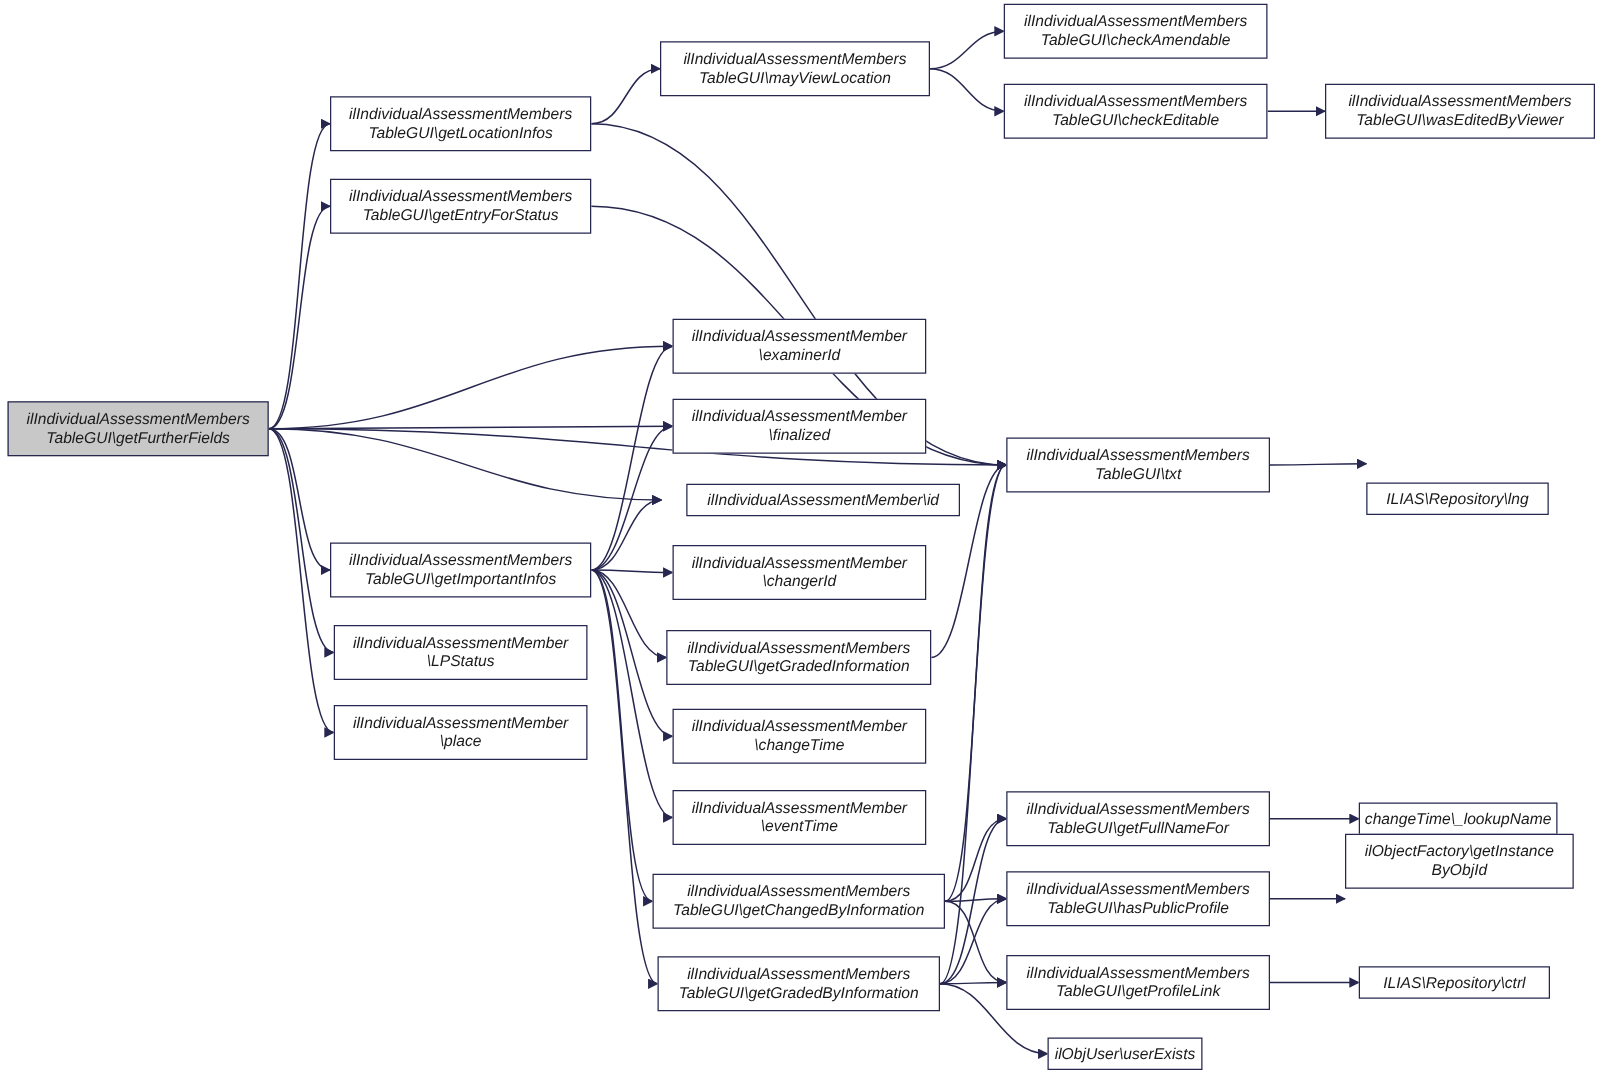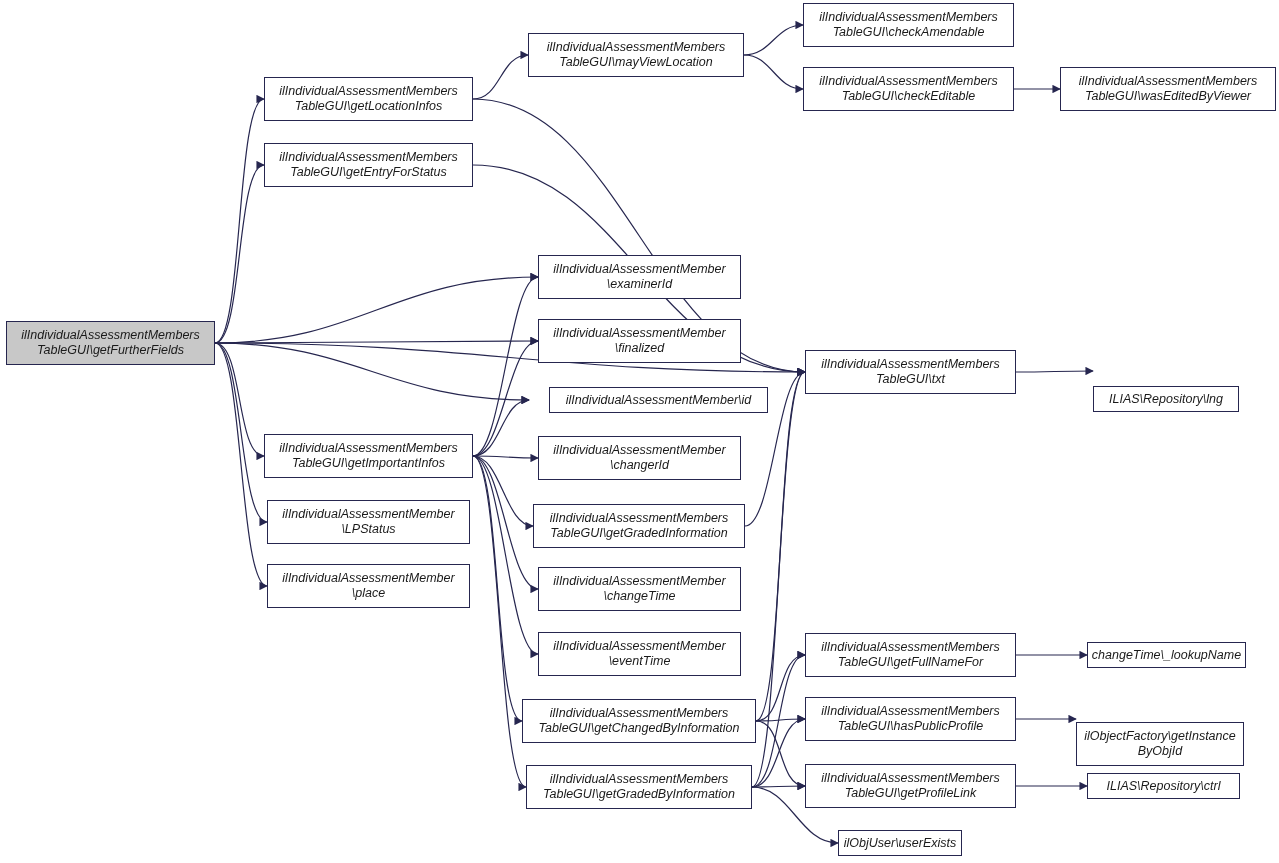--- a/index.html
+++ b/index.html
@@ -133,20 +133,20 @@
       <div class="node" style="left: 526px; top: 765px; width: 226px; height: 44px;">ilIndividualAssessmentMembers
 TableGUI\getGradedByInformation</div>
       <div class="node" style="left: 805px; top: 350px; width: 211px; height: 44px;">ilIndividualAssessmentMembers
 TableGUI\txt</div>
       <div class="node" style="left: 1093px; top: 358px; width: 146px; height: 26px; margin-top: 28px;">ILIAS\Repository\lng</div>
       <div class="node" style="left: 805px; top: 633px; width: 211px; height: 44px;">ilIndividualAssessmentMembers
 TableGUI\getFullNameFor</div>
       <div class="node" style="left: 1087px; top: 642px; width: 159px; height: 26px;">changeTime\_lookupName</div>
       <div class="node" style="left: 805px; top: 697px; width: 211px; height: 44px;">ilIndividualAssessmentMembers
 TableGUI\hasPublicProfile</div>
-      <div class="node" style="left: 1076px; top: 722px; width: 168px; height: 44px;">ilObjectFactory\getInstance
+      <div class="node" style="left: 1076px; top: 667px; width: 183px; height: 44px;">ilObjectFactory\getInstance
 ByObjId</div>
       <div class="node" style="left: 805px; top: 764px; width: 211px; height: 44px;">ilIndividualAssessmentMembers
 TableGUI\getProfileLink</div>
       <div class="node" style="left: 1087px; top: 773px; width: 153px; height: 26px;">ILIAS\Repository\ctrl</div>
       <div class="node" style="left: 838px; top: 830px; width: 124px; height: 26px;">ilObjUser\userExists</div>
     </div>
 </div>
 
 </body></html>

